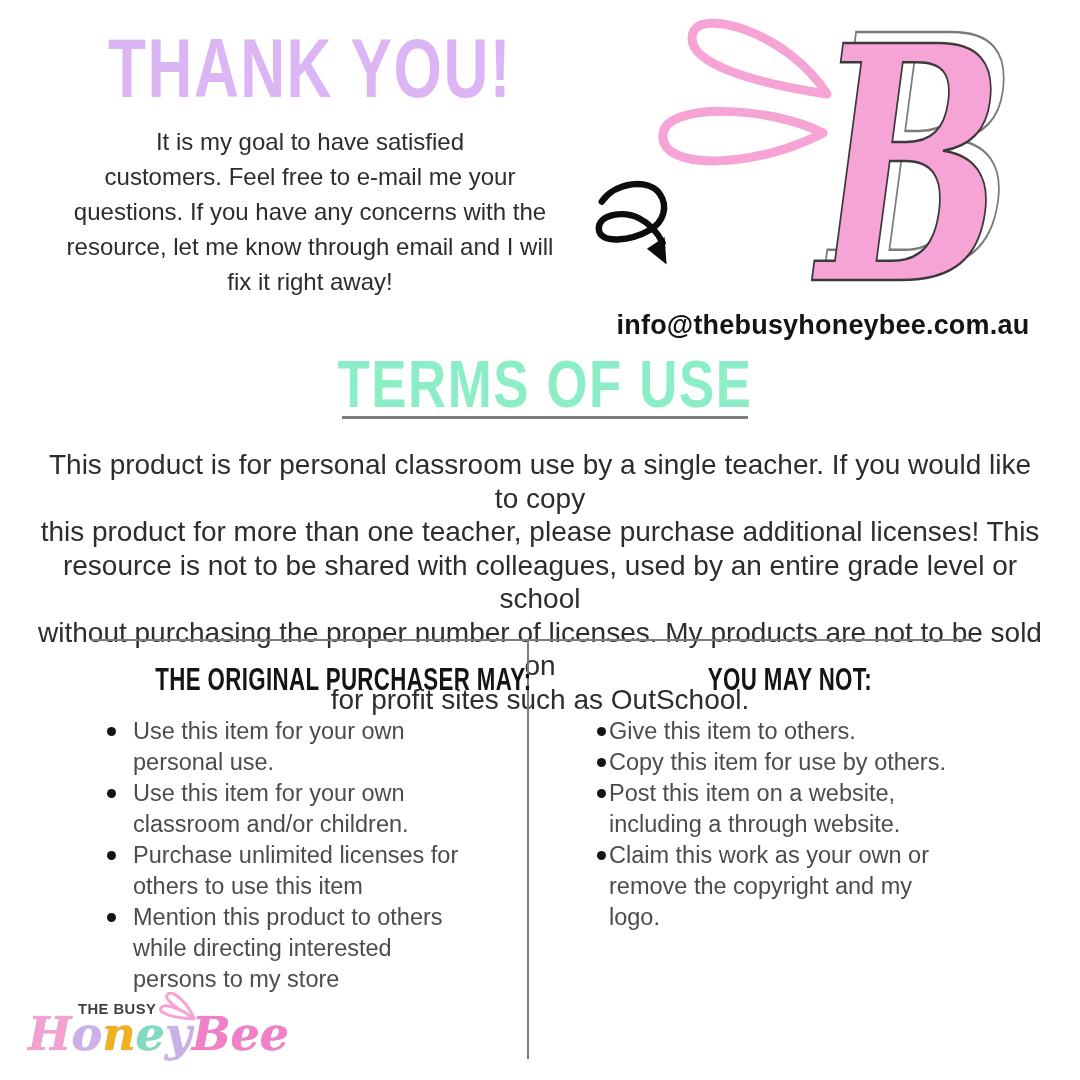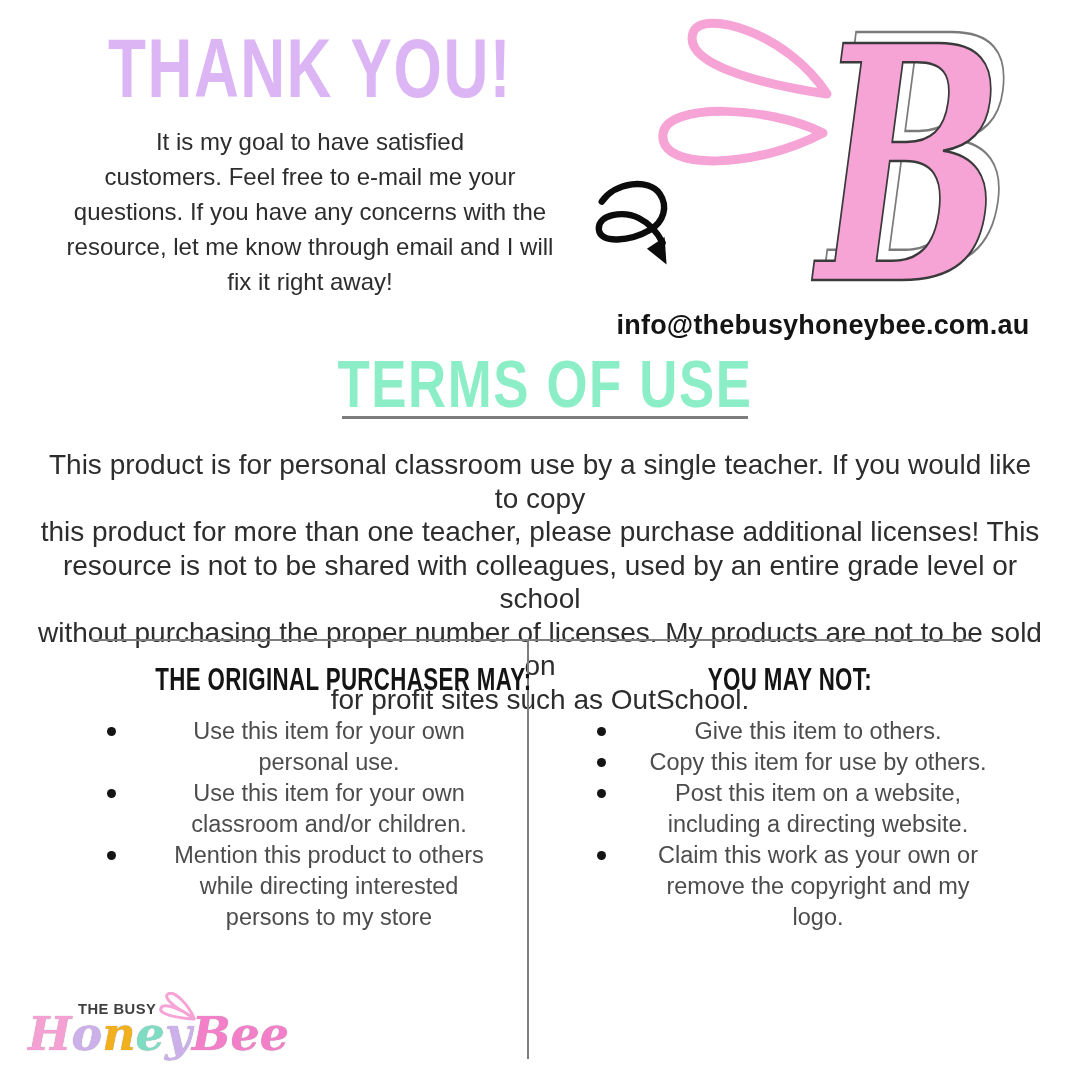--- a/index.html
+++ b/index.html
@@ -38,21 +38,21 @@
   .col-head{position:absolute;top:662px;text-align:center;font-size:31px;font-weight:800;
     letter-spacing:.5px;color:var(--ink);transform:scaleX(.72);transform-origin:50% 50%;white-space:nowrap;}
   .col-head.left{left:95px;width:430px;}
   .col-head.right{left:580px;width:420px;}
 
   
   ul.terms-list{position:absolute;margin:0;padding:0;list-style:none;
     font-size:23.5px;line-height:31px;color:var(--text-gray);}
   ul.terms-list.left{left:95px;top:716px;width:430px;}
   ul.terms-list.right{left:575px;top:716px;width:452px;}
-  ul.terms-list li{position:relative;text-align:center;white-space:pre-line;margin:0;}
+  ul.terms-list li{position:relative;text-align:left;white-space:pre-line;margin:0;}
   ul.terms-list.left li{padding-left:38px;}
   ul.terms-list.right li{padding-left:34px;}
   ul.terms-list li::before{content:"";position:absolute;top:11px;width:9px;height:9px;border-radius:50%;background:#141414;}
   ul.terms-list.left li::before{left:12px;}
   ul.terms-list.right li::before{left:22px;}
 
   
   .footer-logo{position:absolute;left:28px;top:994px;width:240px;height:84px;}
   .the-busy{position:absolute;left:50px;top:6px;font-size:15.5px;font-weight:800;
     letter-spacing:.5px;color:var(--busy-dark);transform:scaleX(.95);transform-origin:0 0;white-space:nowrap;}
@@ -102,32 +102,34 @@
   <div class="rule-h"></div>
   <div class="rule-v"></div>
 
   <div class="col-head left">THE ORIGINAL PURCHASER MAY:</div>
   <ul class="terms-list left">
 
   <li>Use this item for your own
 personal use.</li>
       <li>Use this item for your own
 classroom and/or children.</li>
+      <li>Purchase unlimited licenses for
+others to use this item</li>
       <li>Mention this product to others
 while directing interested
 persons to my store</li>
     </ul>
 
   <div class="col-head right">YOU MAY NOT:</div>
   <ul class="terms-list right">
 
   <li>Give this item to others.</li>
       <li>Copy this item for use by others.</li>
       <li>Post this item on a website,
-including a directing website.</li>
+including a through website.</li>
       <li>Claim this work as your own or
 remove the copyright and my
 logo.</li>
     </ul>
 
   <div class="footer-logo">
     <div class="the-busy">THE BUSY</div>
     <svg class="footer-wings" viewBox="0 0 50 30">
       <path d="M 44 26 C 28 18, 12 6, 18 2 C 24 -2, 38 12, 44 26 Z" fill="#ffffff" style="stroke:var(--pink)" stroke-width="3" stroke-linejoin="round"></path>
       <path d="M 44 27 C 26 26, 8 22, 11 16 C 14 10, 34 18, 44 27 Z" fill="#ffffff" style="stroke:var(--pink)" stroke-width="3" stroke-linejoin="round"></path>

